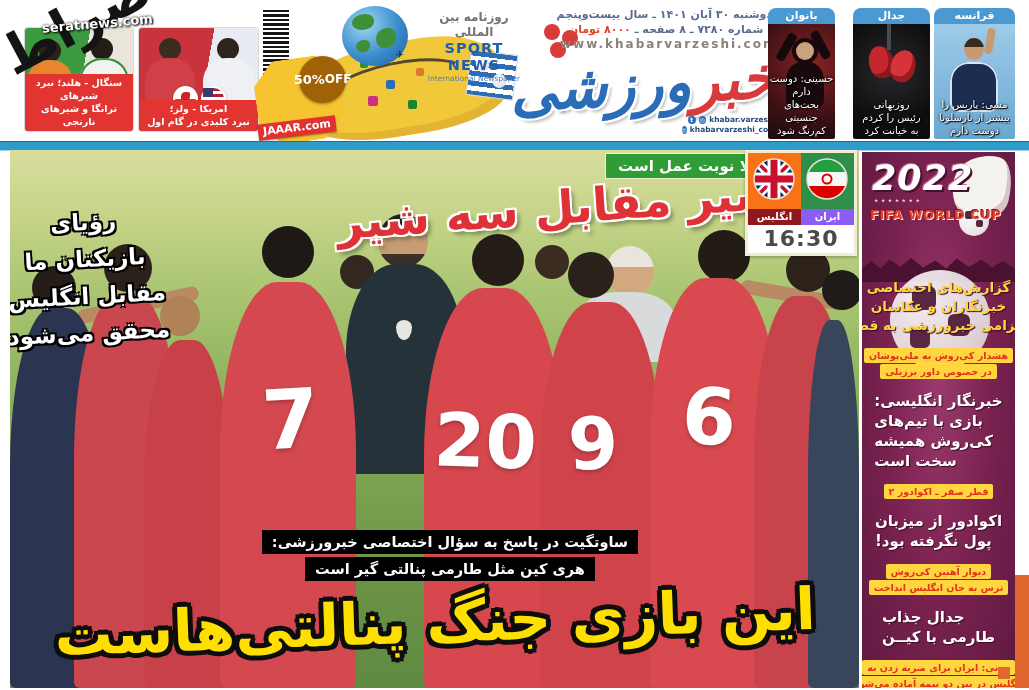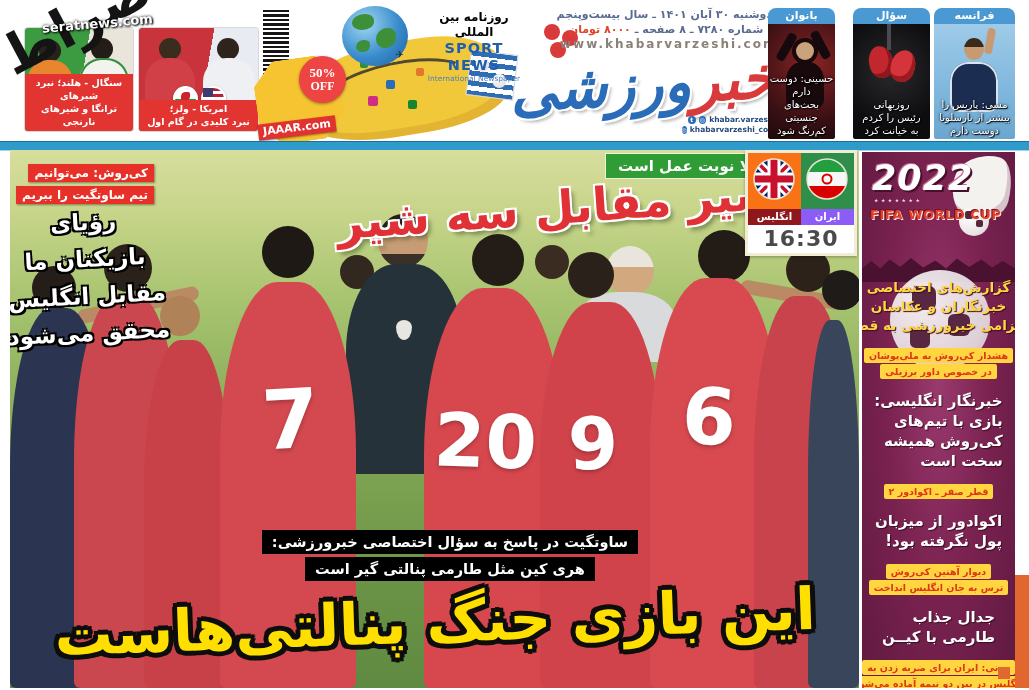--- a/index.html
+++ b/index.html
@@ -34,23 +34,23 @@
   .dot-red{position:absolute;border-radius:50%;background:#d93a3c;box-shadow:1px 1px 0 #fff;}
   .dateline{color:#5a6b92;font-size:11px;font-weight:bold;line-height:15px;direction:rtl;text-align:center;white-space:nowrap;}
   .price{color:#e0442a;}
   .website{color:#8b8178;font-weight:bold;font-size:12px;letter-spacing:2px;}
   .social-row{display:flex;align-items:center;gap:3px;justify-content:flex-end;color:#23497c;font-size:7.5px;font-weight:bold;line-height:10px;}
   .social-ic{width:8px;height:8px;border-radius:50%;background:#2a6cb8;color:#fff;font-size:6px;line-height:8px;text-align:center;}
 
   
   .ad-hex{position:absolute;inset:0;background:#f6c431;transform:rotate(-8deg);
           clip-path:polygon(25% 0,75% 0,100% 28%,100% 72%,75% 100%,25% 100%,0 72%,0 28%);}
-  .ad-circle{position:absolute;width:47px;height:47px;border-radius:50%;background:#ef4444;color:#fff;
-             display:flex;flex-direction:column;align-items:center;justify-content:center;font-weight:bold;
-             box-shadow:0 1px 3px rgba(0,0,0,.4);font-family:Liberation Serif, serif;}
+  .ad-circle{position:absolute;width:47px;height:47px;border-radius:50%;background:#a16207;color:#fff;
+             display:flex;flex-direction:row;align-items:center;justify-content:center;font-weight:bold;
+             box-shadow:0 1px 3px rgba(0,0,0,.4);}
   .ad-ribbon{position:absolute;background:#e0322f;color:#fff;font-weight:bold;font-size:11px;text-align:center;
              line-height:16px;transform:rotate(-7deg);box-shadow:0 1px 2px rgba(0,0,0,.4);}
 
   
   .tr-panel{position:absolute;top:8px;height:131px;}
   .tr-tab{height:16px;background:#4a99d2;border-radius:8px 8px 0 0;color:#fff;font-size:11px;font-weight:bold;
           text-align:center;line-height:16px;direction:rtl;}
   .tr-photo{position:relative;height:115px;overflow:hidden;border-radius:0 0 2px 2px;}
   .tr-text{position:absolute;left:0;right:0;bottom:2px;color:#fff;font-weight:normal;font-size:10px;line-height:13px;
            text-align:center;direction:rtl;text-shadow:1px 1px 1px #000,0 0 3px #000;}
@@ -97,21 +97,21 @@
   .wc-title{color:#e2402e;font-weight:bold;font-size:13px;letter-spacing:.5px;
             text-shadow:1px 1px 0 #ffe9d8,-1px -1px 0 #7a1020;}
   .mascot{background:#f4f2ee;border-radius:68% 32% 58% 42% / 48% 62% 38% 52%;transform:rotate(14deg);
           box-shadow:inset -5px -6px 0 rgba(120,60,90,.25);}
   .ball{border-radius:50%;background:radial-gradient(circle at 32% 30%,#ffffff,#e8e2e4 70%,#cdbfc6);}
   .ball-spot{position:absolute;background:#53273f;border-radius:28%;}
   .crowd{background:#4a1230;clip-path:polygon(0 55%,6% 30%,12% 55%,18% 25%,25% 50%,32% 20%,40% 52%,48% 28%,55% 55%,62% 22%,70% 50%,78% 25%,85% 52%,92% 30%,100% 55%,100% 100%,0 100%);}
   .rc-items{position:absolute;left:3px;right:3px;top:126px;display:flex;flex-direction:column;align-items:center;gap:12px;}
   .rc-gold{color:#ffd640;font-weight:bold;font-size:13.5px;line-height:19px;direction:rtl;text-align:center;white-space:nowrap;
            text-shadow:1px 1px 1px #3a0d24;}
-  .rc-white{color:#fff;font-weight:bold;font-size:15px;line-height:20px;direction:rtl;text-align:right;white-space:nowrap;
+  .rc-white{color:#fff;font-weight:bold;font-size:15px;line-height:20px;direction:rtl;text-align:left;white-space:nowrap;
             text-shadow:1px 1px 1px #3a0d24;}
   .rc-tag{display:table;background:#ffd640;color:#e03318;font-weight:bold;font-size:9.5px;line-height:13px;
           padding:1px 5px;margin:1px auto 0;direction:rtl;white-space:nowrap;border-radius:2px;}
 
   .wm-logo{font-size:54px;font-weight:bold;color:#141414;transform:rotate(-28deg);line-height:1;}
   .wm-site{color:#fff;font-weight:bold;font-size:13px;transform:rotate(-5deg);
            text-shadow:0 0 3px #000,1px 1px 2px #000;}
 </style>
 </head>
 <body>
@@ -172,21 +172,21 @@
       <div class="globe-land" style="left:14px;top:34px;width:14px;height:12px;"></div>
       <div class="abs" style="right:4px;bottom:6px;color:#15304a;font-size:10px;">✈</div>
     </div>
     <div class="abs" style="left:178px;top:48px;width:46px;height:44px;background:repeating-linear-gradient(180deg,#2e6cb5 0 5px,#fff 5px 10px);transform:rotate(7deg);border:1px solid #d8d8d8;">
       <span class="abs ball" style="left:5px;top:6px;width:14px;height:14px;"></span>
       <span class="abs ball" style="left:24px;top:20px;width:14px;height:14px;"></span>
     </div>
   </div>
 
   <div class="abs ctr" style="left:424px;top:10px;width:100px;">
-    <div class="rtl b" style="color:#000000;font-size:12px;line-height:15px;">روزنامه بین المللی</div>
+    <div class="rtl b" style="color:#737373;font-size:12px;line-height:15px;">روزنامه بین المللی</div>
     <div class="b" style="color:#1f5fae;font-size:14.5px;letter-spacing:1px;line-height:17px;">SPORT NEWS</div>
     <div style="color:#4a7fc0;font-size:7.5px;line-height:9px;">International Newspaper</div>
   </div>
 
   <div class="abs" style="left:256px;top:58px;width:86px;height:84px;">
     <div class="ad-hex"></div>
     <div class="ad-circle" style="right:-4px;top:-2px;">
       <span style="font-size:13px;line-height:14px;">50%</span>
       <span style="font-size:12px;line-height:13px;">OFF</span>
     </div>
@@ -232,21 +232,21 @@
       <div class="abs" style="left:18px;top:38px;width:38px;height:46px;background:#17090c;border-radius:40% 40% 8px 8px;"></div>
       <div class="tr-text">
         <div>حسینی: دوست دارم</div>
         <div>بحث‌های جنسیتی</div>
         <div>کم‌رنگ شود</div>
       </div>
     </div>
   </div>
 
   <div class="tr-panel" style="left:853px;width:77px;">
-    <div class="tr-tab">سؤال</div>
+    <div class="tr-tab">جدال</div>
     <div class="tr-photo" style="background:radial-gradient(circle at 50% 40%,#2a2a2e,#0d0d0f 70%);">
       <div class="abs" style="left:34px;top:0;width:4px;height:26px;background:#4a4a50;"></div>
       <div class="abs" style="left:16px;top:22px;width:24px;height:32px;background:#c2272d;border-radius:50% 50% 45% 45%;transform:rotate(-12deg);box-shadow:inset -4px -5px 0 #8f161c;"></div>
       <div class="abs" style="left:38px;top:26px;width:24px;height:32px;background:#d5343a;border-radius:50% 50% 45% 45%;transform:rotate(14deg);box-shadow:inset -4px -5px 0 #9c1a20;"></div>
       <div class="tr-text">
         <div>روزبهانی</div>
         <div>رئیس را کردم</div>
         <div>به خیانت کرد</div>
       </div>
     </div>
@@ -308,24 +308,20 @@
     <div class="pl" style="left:744px;top:146px;width:96px;height:392px;background:#c9434c;"></div>
 
     <div class="hd" style="left:812px;top:120px;width:40px;height:40px;background:#1f1b18;"></div>
     <div class="pl" style="left:798px;top:170px;width:51px;height:368px;background:#39455a;"></div>
 
     <div class="jersey-num" style="left:252px;top:222px;font-size:82px;transform:rotate(-3deg);">7</div>
     <div class="jersey-num" style="left:424px;top:248px;font-size:74px;transform:rotate(2deg);">20</div>
     <div class="jersey-num" style="left:558px;top:252px;font-size:72px;transform:rotate(-2deg);">9</div>
     <div class="jersey-num" style="left:672px;top:222px;font-size:78px;transform:rotate(3deg);">6</div>
 
-    <div class="abs rtl" style="left:4px;top:12px;width:140px;text-align:right;">
-      <span class="kicker-chip">کی‌روش: می‌توانیم</span><br>
-      <span class="kicker-chip">تیم ساوتگیت را ببریم</span>
-    </div>
 
     <div class="abs left-headline" style="left:-6px;top:54px;width:164px;transform:rotate(-3deg);">
       <div>رؤیای بازیکنان ما</div>
       <div>مقابل انگلیس</div>
       <div>محقق می‌شود</div>
     </div>
 
     <div class="abs badge-green" style="left:596px;top:4px;">حالا نوبت عمل است</div>
     <div class="abs headline-red ctr" style="left:398px;top:28px;width:372px;transform:rotate(-4deg);">شیر مقابل سه شیر</div>
 

